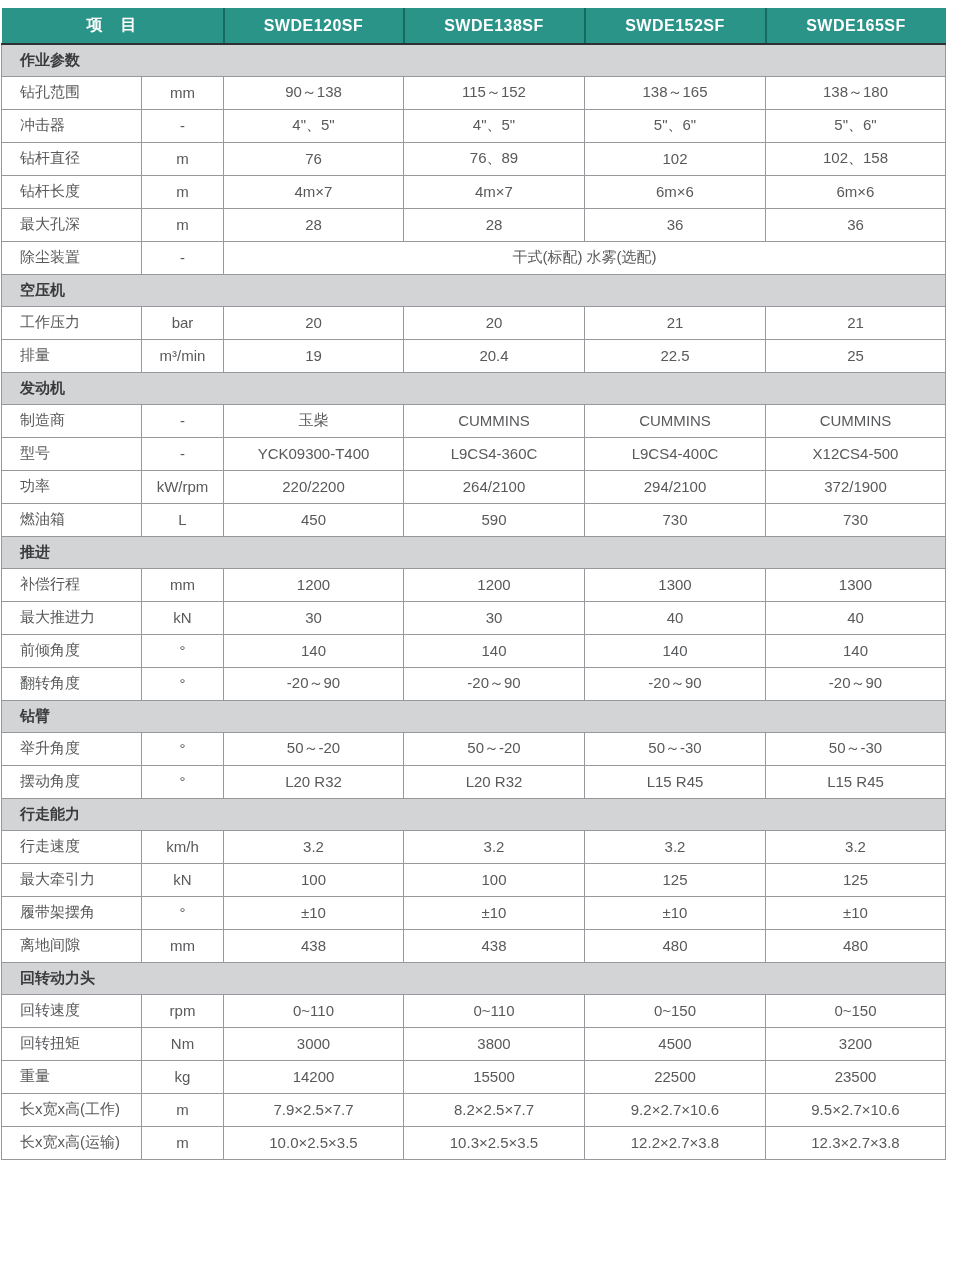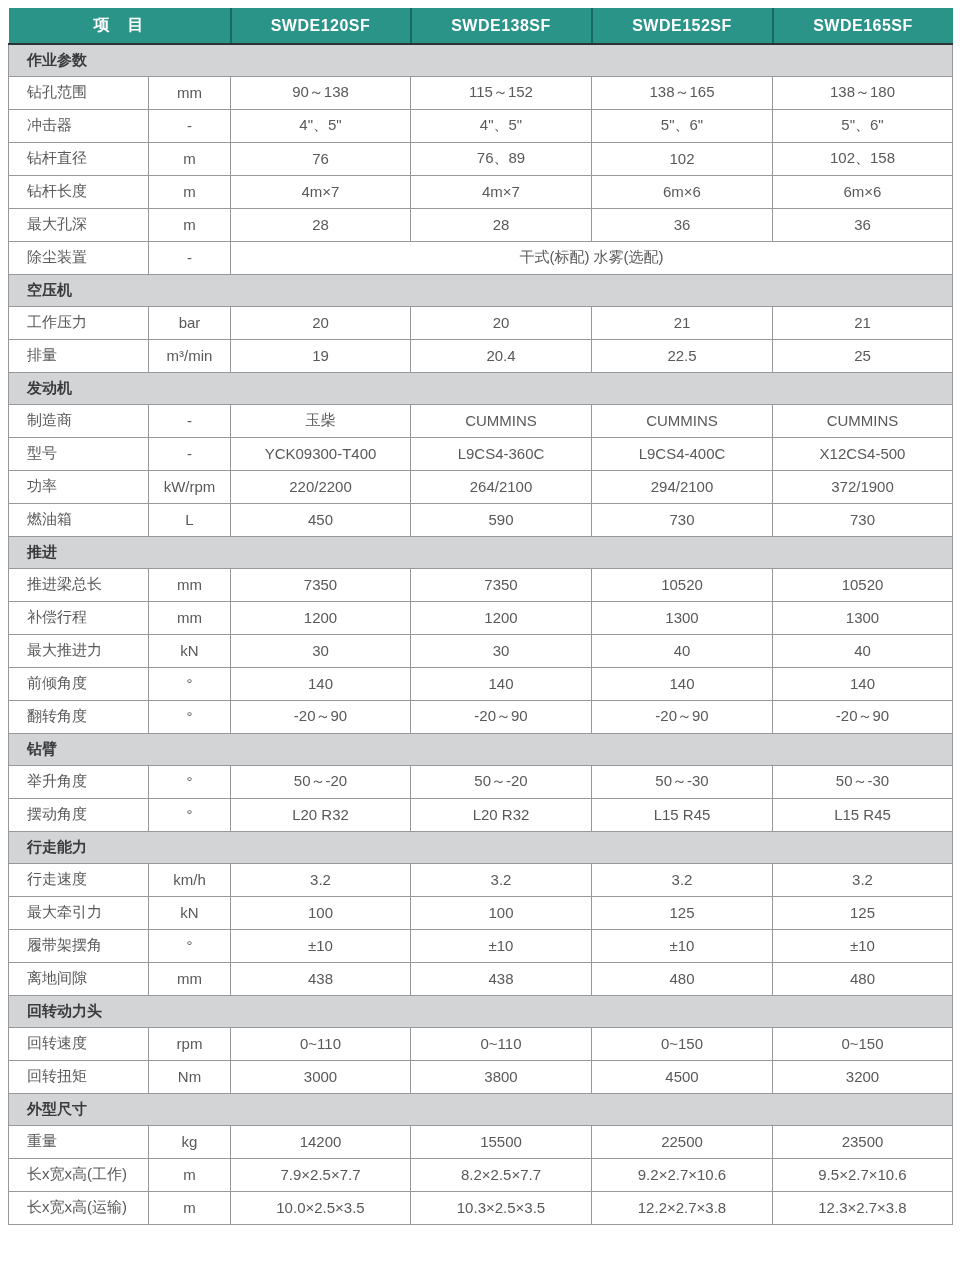--- a/index.html
+++ b/index.html
@@ -14,21 +14,21 @@
   }
   * { box-sizing: border-box; }
   html, body {
     margin: 0; padding: 0;
     background: #FFFFFF;
     font-family: "Liberation Sans", "DejaVu Sans", sans-serif;
   }
   .page {
     width: 780px;
     height: 1285px;
-    padding: 8px 8px 0 8px;
+    padding: 8px 8px 0 1px;
     background: #FFFFFF;
   }
   table.spec {
     width: 944px;
     border-collapse: collapse;
     table-layout: fixed;
   }
   
   thead th {
     background: var(--header-bg);
@@ -199,28 +199,20 @@
           <td>L</td>
           <td>450</td>
           <td>590</td>
           <td>730</td>
           <td>730</td>
         </tr>
         <tr class="section-row">
           <td colspan="6">推进</td>
         </tr>
         <tr class="data-row">
-          <td class="label">推进梁总长</td>
-          <td>mm</td>
-          <td>7350</td>
-          <td>7350</td>
-          <td>10520</td>
-          <td>10520</td>
-        </tr>
-        <tr class="data-row">
           <td class="label">补偿行程</td>
           <td>mm</td>
           <td>1200</td>
           <td>1200</td>
           <td>1300</td>
           <td>1300</td>
         </tr>
         <tr class="data-row">
           <td class="label">最大推进力</td>
           <td>kN</td>
@@ -311,23 +303,20 @@
           <td>0~150</td>
         </tr>
         <tr class="data-row">
           <td class="label">回转扭矩</td>
           <td>Nm</td>
           <td>3000</td>
           <td>3800</td>
           <td>4500</td>
           <td>3200</td>
         </tr>
-        <tr class="section-row">
-          <td colspan="6">外型尺寸</td>
-        </tr>
         <tr class="data-row">
           <td class="label">重量</td>
           <td>kg</td>
           <td>14200</td>
           <td>15500</td>
           <td>22500</td>
           <td>23500</td>
         </tr>
         <tr class="data-row">
           <td class="label">长x宽x高(工作)</td>

